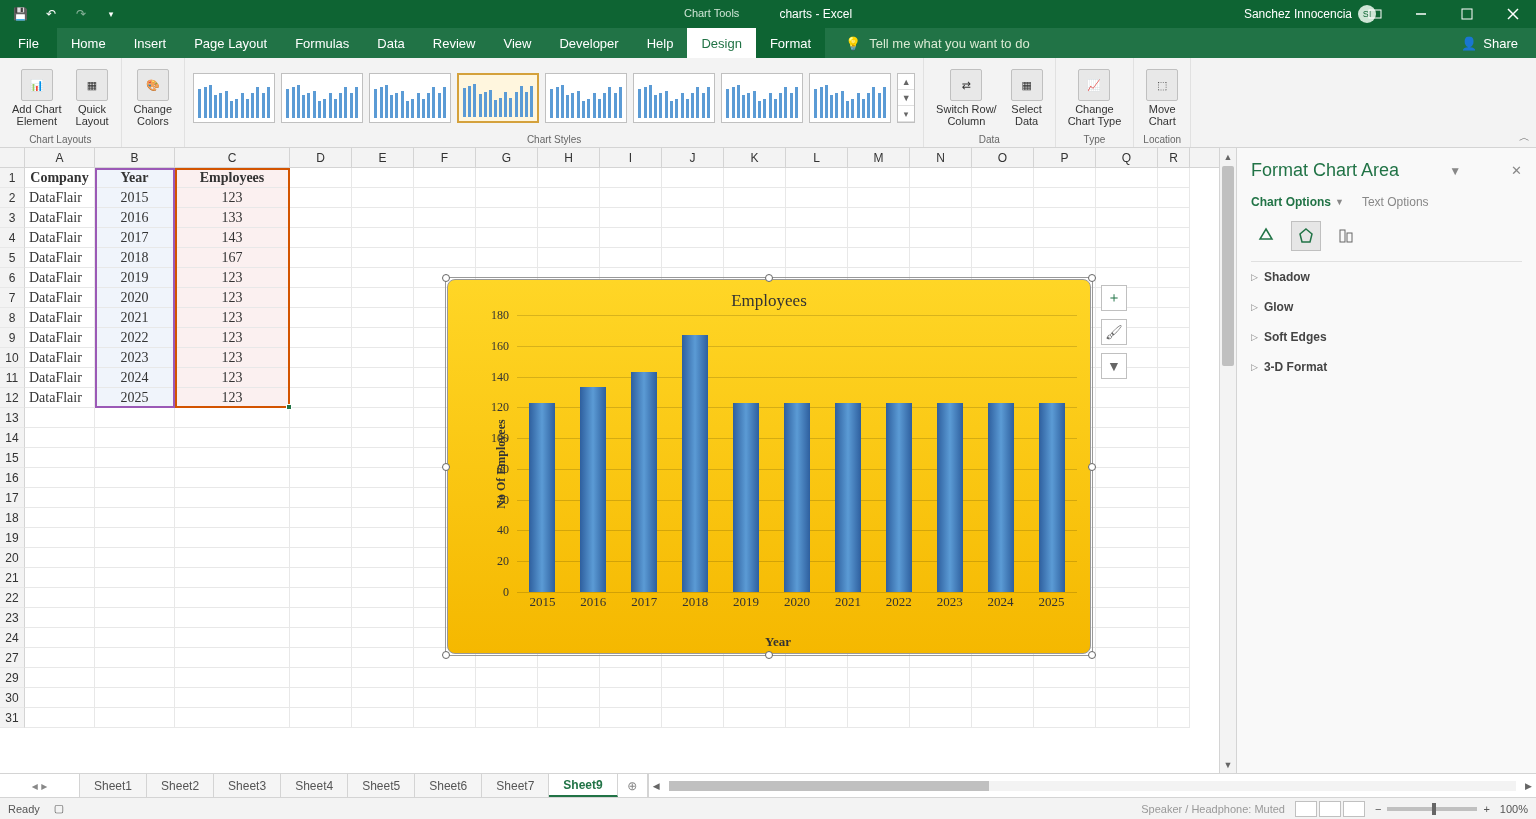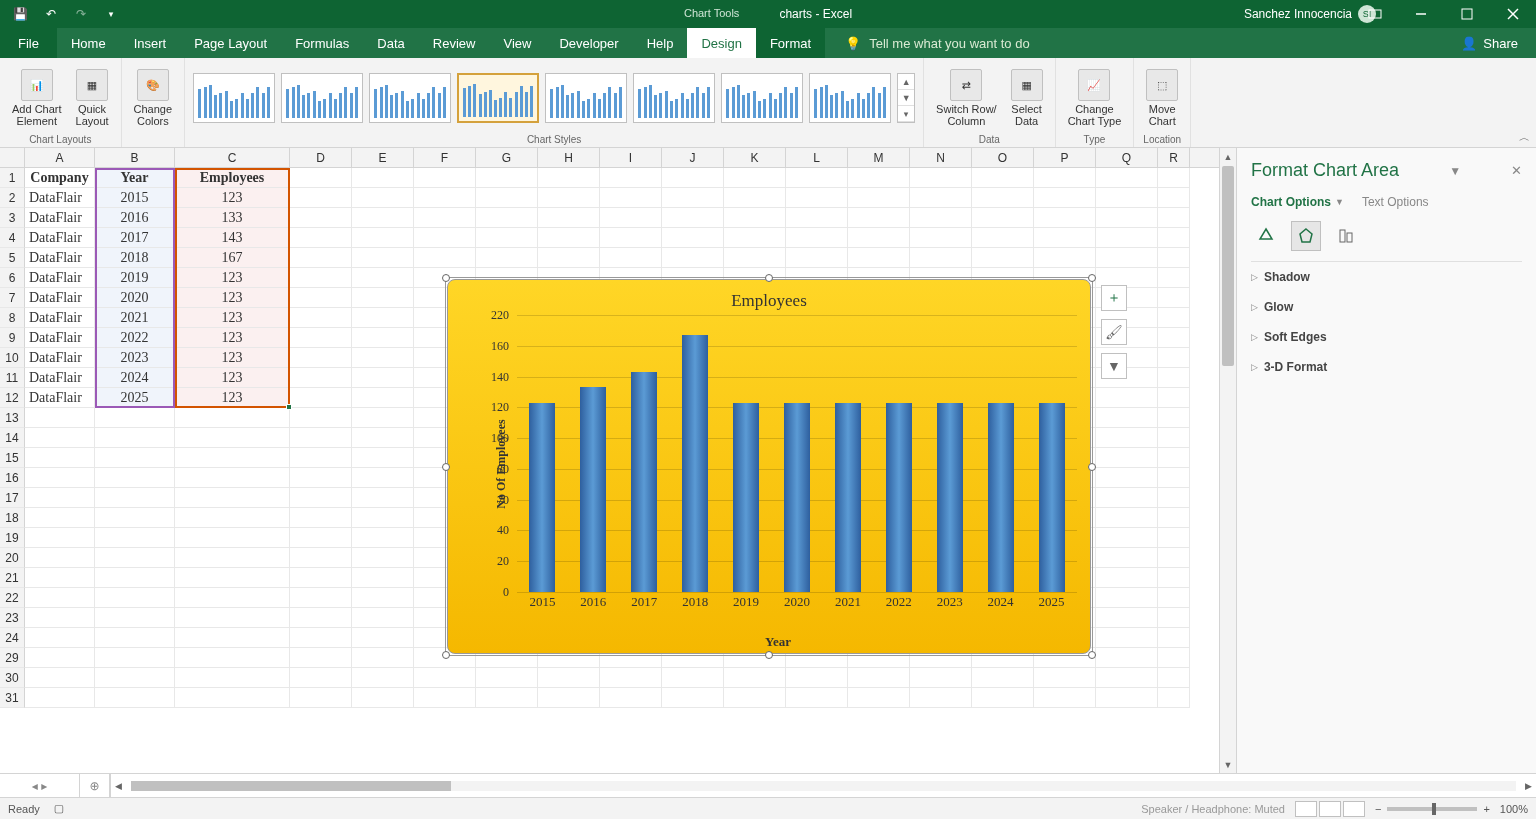--- a/index.html
+++ b/index.html
@@ -889,20 +889,41 @@
           <div class="cell" style="width: 62px;"></div>
           <div class="cell" style="width: 62px;"></div>
           <div class="cell" style="width: 62px;"></div>
           <div class="cell" style="width: 62px;"></div>
           <div class="cell" style="width: 62px;"></div>
           <div class="cell" style="width: 62px;"></div>
           <div class="cell" style="width: 62px;"></div>
           <div class="cell" style="width: 32px;"></div>
         </div>
         <div class="row">
+          <div class="row-h">27</div>
+          <div class="cell" style="width: 70px;"></div>
+          <div class="cell" style="width: 80px;"></div>
+          <div class="cell" style="width: 115px;"></div>
+          <div class="cell" style="width: 62px;"></div>
+          <div class="cell" style="width: 62px;"></div>
+          <div class="cell" style="width: 62px;"></div>
+          <div class="cell" style="width: 62px;"></div>
+          <div class="cell" style="width: 62px;"></div>
+          <div class="cell" style="width: 62px;"></div>
+          <div class="cell" style="width: 62px;"></div>
+          <div class="cell" style="width: 62px;"></div>
+          <div class="cell" style="width: 62px;"></div>
+          <div class="cell" style="width: 62px;"></div>
+          <div class="cell" style="width: 62px;"></div>
+          <div class="cell" style="width: 62px;"></div>
+          <div class="cell" style="width: 62px;"></div>
+          <div class="cell" style="width: 62px;"></div>
+          <div class="cell" style="width: 32px;"></div>
+        </div>
+        <div class="row">
           <div class="row-h">29</div>
           <div class="cell" style="width: 70px;"></div>
           <div class="cell" style="width: 80px;"></div>
           <div class="cell" style="width: 115px;"></div>
           <div class="cell" style="width: 62px;"></div>
           <div class="cell" style="width: 62px;"></div>
           <div class="cell" style="width: 62px;"></div>
           <div class="cell" style="width: 62px;"></div>
           <div class="cell" style="width: 62px;"></div>
           <div class="cell" style="width: 62px;"></div>
@@ -970,21 +991,21 @@
           <div class="y-ticks" id="yticks">
               <div class="y-tick" style="top: 100%;">0</div>
               <div class="y-tick" style="top: 88.8889%;">20</div>
               <div class="y-tick" style="top: 77.7778%;">40</div>
               <div class="y-tick" style="top: 66.6667%;">70</div>
               <div class="y-tick" style="top: 55.5556%;">80</div>
               <div class="y-tick" style="top: 44.4444%;">100</div>
               <div class="y-tick" style="top: 33.3333%;">120</div>
               <div class="y-tick" style="top: 22.2222%;">140</div>
               <div class="y-tick" style="top: 11.1111%;">160</div>
-              <div class="y-tick" style="top: 0%;">220</div>
+              <div class="y-tick" style="top: 0%;">180</div>
             </div>
           <div class="plot-area">
             <div id="gridlines">
                 <div class="grid-line" style="top: 100%;"></div>
                 <div class="grid-line" style="top: 88.8889%;"></div>
                 <div class="grid-line" style="top: 77.7778%;"></div>
                 <div class="grid-line" style="top: 66.6667%;"></div>
                 <div class="grid-line" style="top: 55.5556%;"></div>
                 <div class="grid-line" style="top: 44.4444%;"></div>
                 <div class="grid-line" style="top: 33.3333%;"></div>
@@ -1089,20 +1110,30 @@
       </div>
     <div class="fp-section">
         <span class="tri">▷</span>
         <b>3-D Format</b>
       </div>
   </div>
 </div>
 
 <div class="sheet-tabs">
   <div class="tab-nav">◂ ▸</div>
+  <div id="sheettabs" style="display:flex">
+      <div class="sheet-tab">Sheet1</div>
+      <div class="sheet-tab">Sheet2</div>
+      <div class="sheet-tab">Sheet3</div>
+      <div class="sheet-tab">Sheet4</div>
+      <div class="sheet-tab">Sheet5</div>
+      <div class="sheet-tab">Sheet6</div>
+      <div class="sheet-tab">Sheet7</div>
+      <div class="sheet-tab active">Sheet9</div>
+    </div>
   <div class="tab-add">⊕</div>
   <div class="hscroll">
     <span style="position:absolute;left:4px;font-size:9px;color:#666">◀</span>
     <div class="track">
         <div class="thumb"></div>
       </div>
     <span style="position:absolute;right:4px;font-size:9px;color:#666">▶</span>
   </div>
 </div>
 

